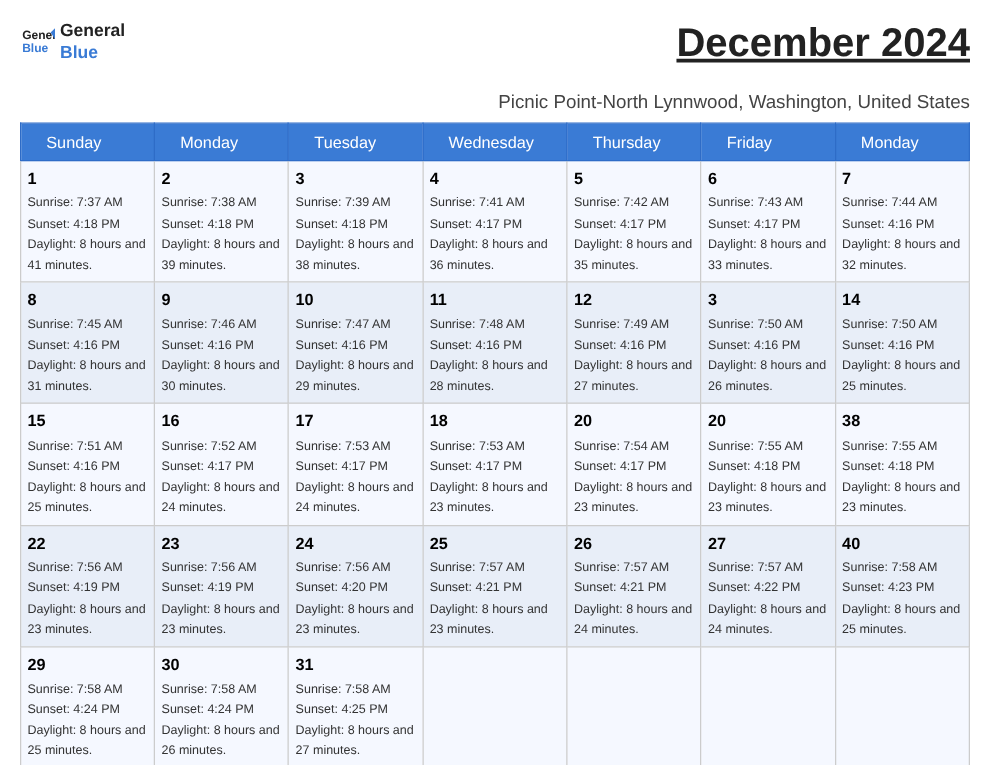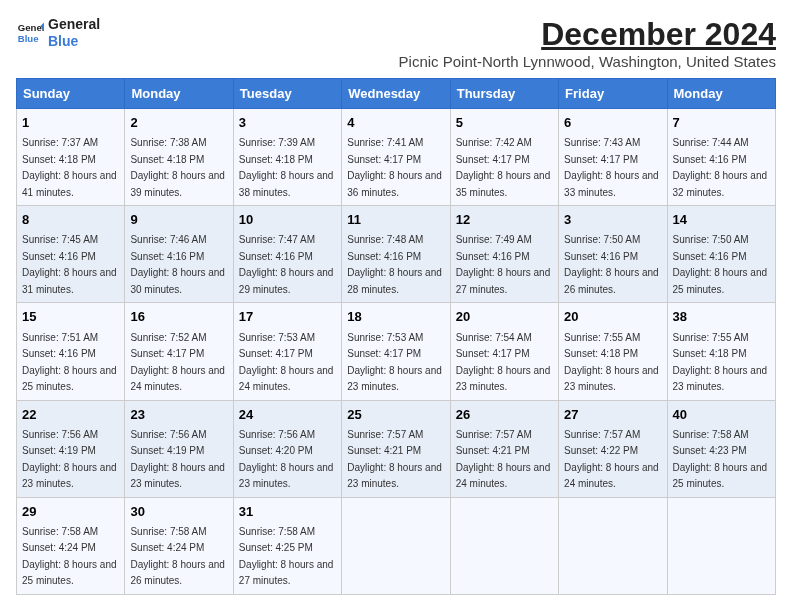--- a/index.html
+++ b/index.html
@@ -36,35 +36,35 @@
     }
     .main-title {
       font-size: 32px;
       font-weight: bold;
       color: #222;
       text-decoration: underline;
     }
     .subtitle {
       font-size: 15px;
       color: #444;
-      margin-top: 0;
+      margin-top: 20px;
     }
     table {
       width: 100%;
       border-collapse: collapse;
       margin-top: 8px;
       font-size: 11.5px;
     }
     thead tr th {
       background-color: #3a7bd5;
       color: #fff;
-      padding: 7px 6px;
+      padding: 7px 20px;
       text-align: left;
       font-size: 13px;
-      font-weight: bold;
+      font-weight: normal;
       border: 1px solid #2e6cc7;
     }
     tbody tr td {
       border: 1px solid #ccc;
       padding: 5px 5px;
       vertical-align: top;
       background: #fff;
       min-width: 100px;
       line-height: 1.4;
     }

